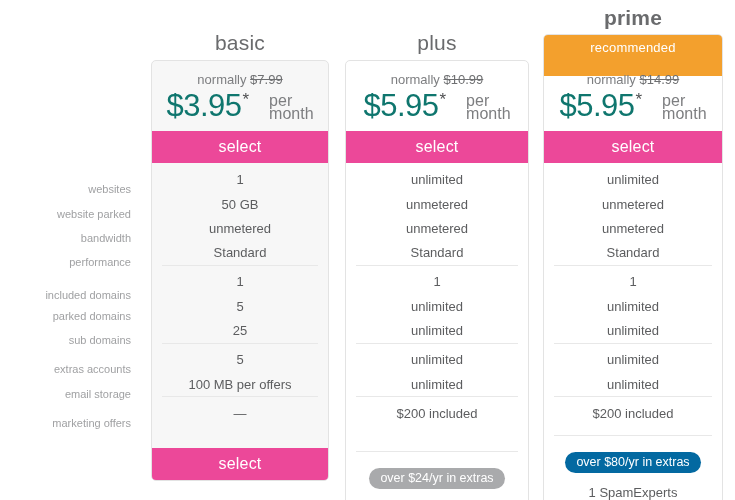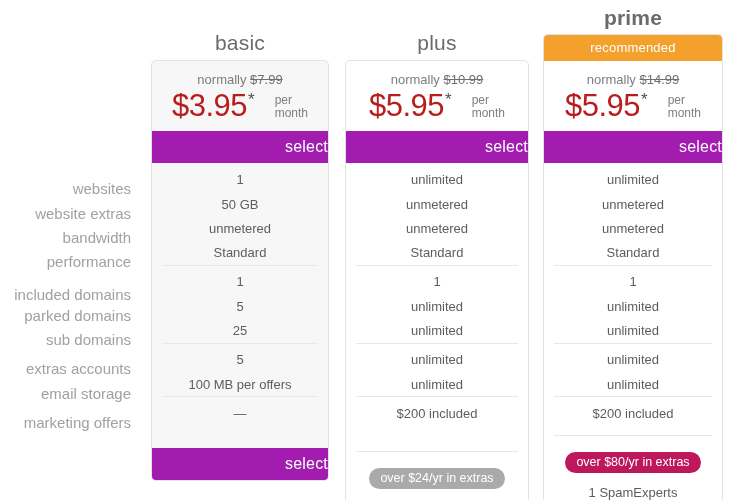--- a/index.html
+++ b/index.html
@@ -32,21 +32,21 @@
     box-sizing:border-box;
     border:1px solid #e3e3e3;
     border-radius:5px;
   }
   #card-basic{left:151px;top:60px;width:178px;height:421px;background:#f7f7f7;}
   #card-plus {left:345px;top:60px;width:184px;height:445px;background:#ffffff;}
   #card-prime{left:543px;top:34px;width:180px;height:471px;background:#ffffff;}
 
   
   .recommended{
-    position:absolute;left:0;top:0;right:0;height:26px;
+    position:absolute;left:0;top:0;right:0;height:41px;
     background:#f3a02d;
     border-radius:4px 4px 0 0;
     color:#ffffff;
     font-size:13px;
     line-height:26px;
     text-align:center;
     letter-spacing:0.2px;
   }
 
   
@@ -70,63 +70,63 @@
   }
   .price-row{
     display:flex;
     align-items:flex-start;
     justify-content:center;
     margin-top:2px;
   }
   .price-main{
     font-size:31px;
     line-height:32px;
-    color:#b91c1c;
+    color:#0f766e;
     font-weight:400;
     letter-spacing:-0.5px;
   }
   .price-star{
     font-size:17px;
     line-height:19px;
     color:#4e4f51;
     margin-left:1px;
   }
   .per-month{
-    font-size:12px;
+    font-size:16px;
     line-height:13px;
     color:#7d7e80;
     text-align:left;
     margin-left:20px;
     margin-top:4px;
   }
 
   
   .select-btn{
     position:absolute;left:0;right:0;
     height:32px;
-    background:#a21caf;
+    background:#ec4899;
     color:#ffffff;
     font-size:16px;
     line-height:32px;
-    text-align:right;
+    text-align:center;
     letter-spacing:0.2px;
     cursor:pointer;
   }
   #select-basic-top{top:70px;}
   #select-plus-top {top:70px;}
   #select-prime-top{top:96px;}
   #select-basic-bottom{bottom:0;border-radius:0 0 4px 4px;}
 
   
   .feat-labels{
     position:absolute;left:0;width:131px;
     text-align:right;
   }
   .feat-label{
-    font-size:15px;
+    font-size:11px;
     color:#a0a1a3;
     line-height:12px;
     white-space:nowrap;
   }
   .feat-col{
     position:absolute;left:0;right:0;
     text-align:center;
   }
   .feat-val{
     font-size:13px;
@@ -143,34 +143,34 @@
   .pill{
     display:inline-block;
     border-radius:11px;
     padding:3px 11px 4px 11px;
     font-size:12.5px;
     line-height:14px;
     color:#ffffff;
     white-space:nowrap;
   }
   .pill-grey{background:#a9aaac;}
-  .pill-blue{background:#be185d;}
+  .pill-blue{background:#0369a1;}
 </style>
 </head>
 <body>
 
 <div class="stage">
 
   <div class="col-title" id="title-plus">plus</div>
   <div class="col-title" id="title-basic">basic</div>
   <div class="col-title" id="title-prime">prime</div>
 
   <div class="feat-labels" id="feature-labels" style="top: 183px;">
       <div class="feat-label" style="position: absolute; right: 0px; top: 0px;">websites</div>
-      <div class="feat-label" style="position: absolute; right: 0px; top: 24.5px;">website extras</div>
+      <div class="feat-label" style="position: absolute; right: 0px; top: 24.5px;">website parked</div>
       <div class="feat-label" style="position: absolute; right: 0px; top: 49px;">bandwidth</div>
       <div class="feat-label" style="position: absolute; right: 0px; top: 73px;">performance</div>
       <div class="feat-label" style="position: absolute; right: 0px; top: 106px;">included domains</div>
       <div class="feat-label" style="position: absolute; right: 0px; top: 126.5px;">parked domains</div>
       <div class="feat-label" style="position: absolute; right: 0px; top: 151px;">sub domains</div>
       <div class="feat-label" style="position: absolute; right: 0px; top: 180px;">extras accounts</div>
       <div class="feat-label" style="position: absolute; right: 0px; top: 204.5px;">email storage</div>
       <div class="feat-label" style="position: absolute; right: 0px; top: 234px;">marketing offers</div>
     </div>
 

